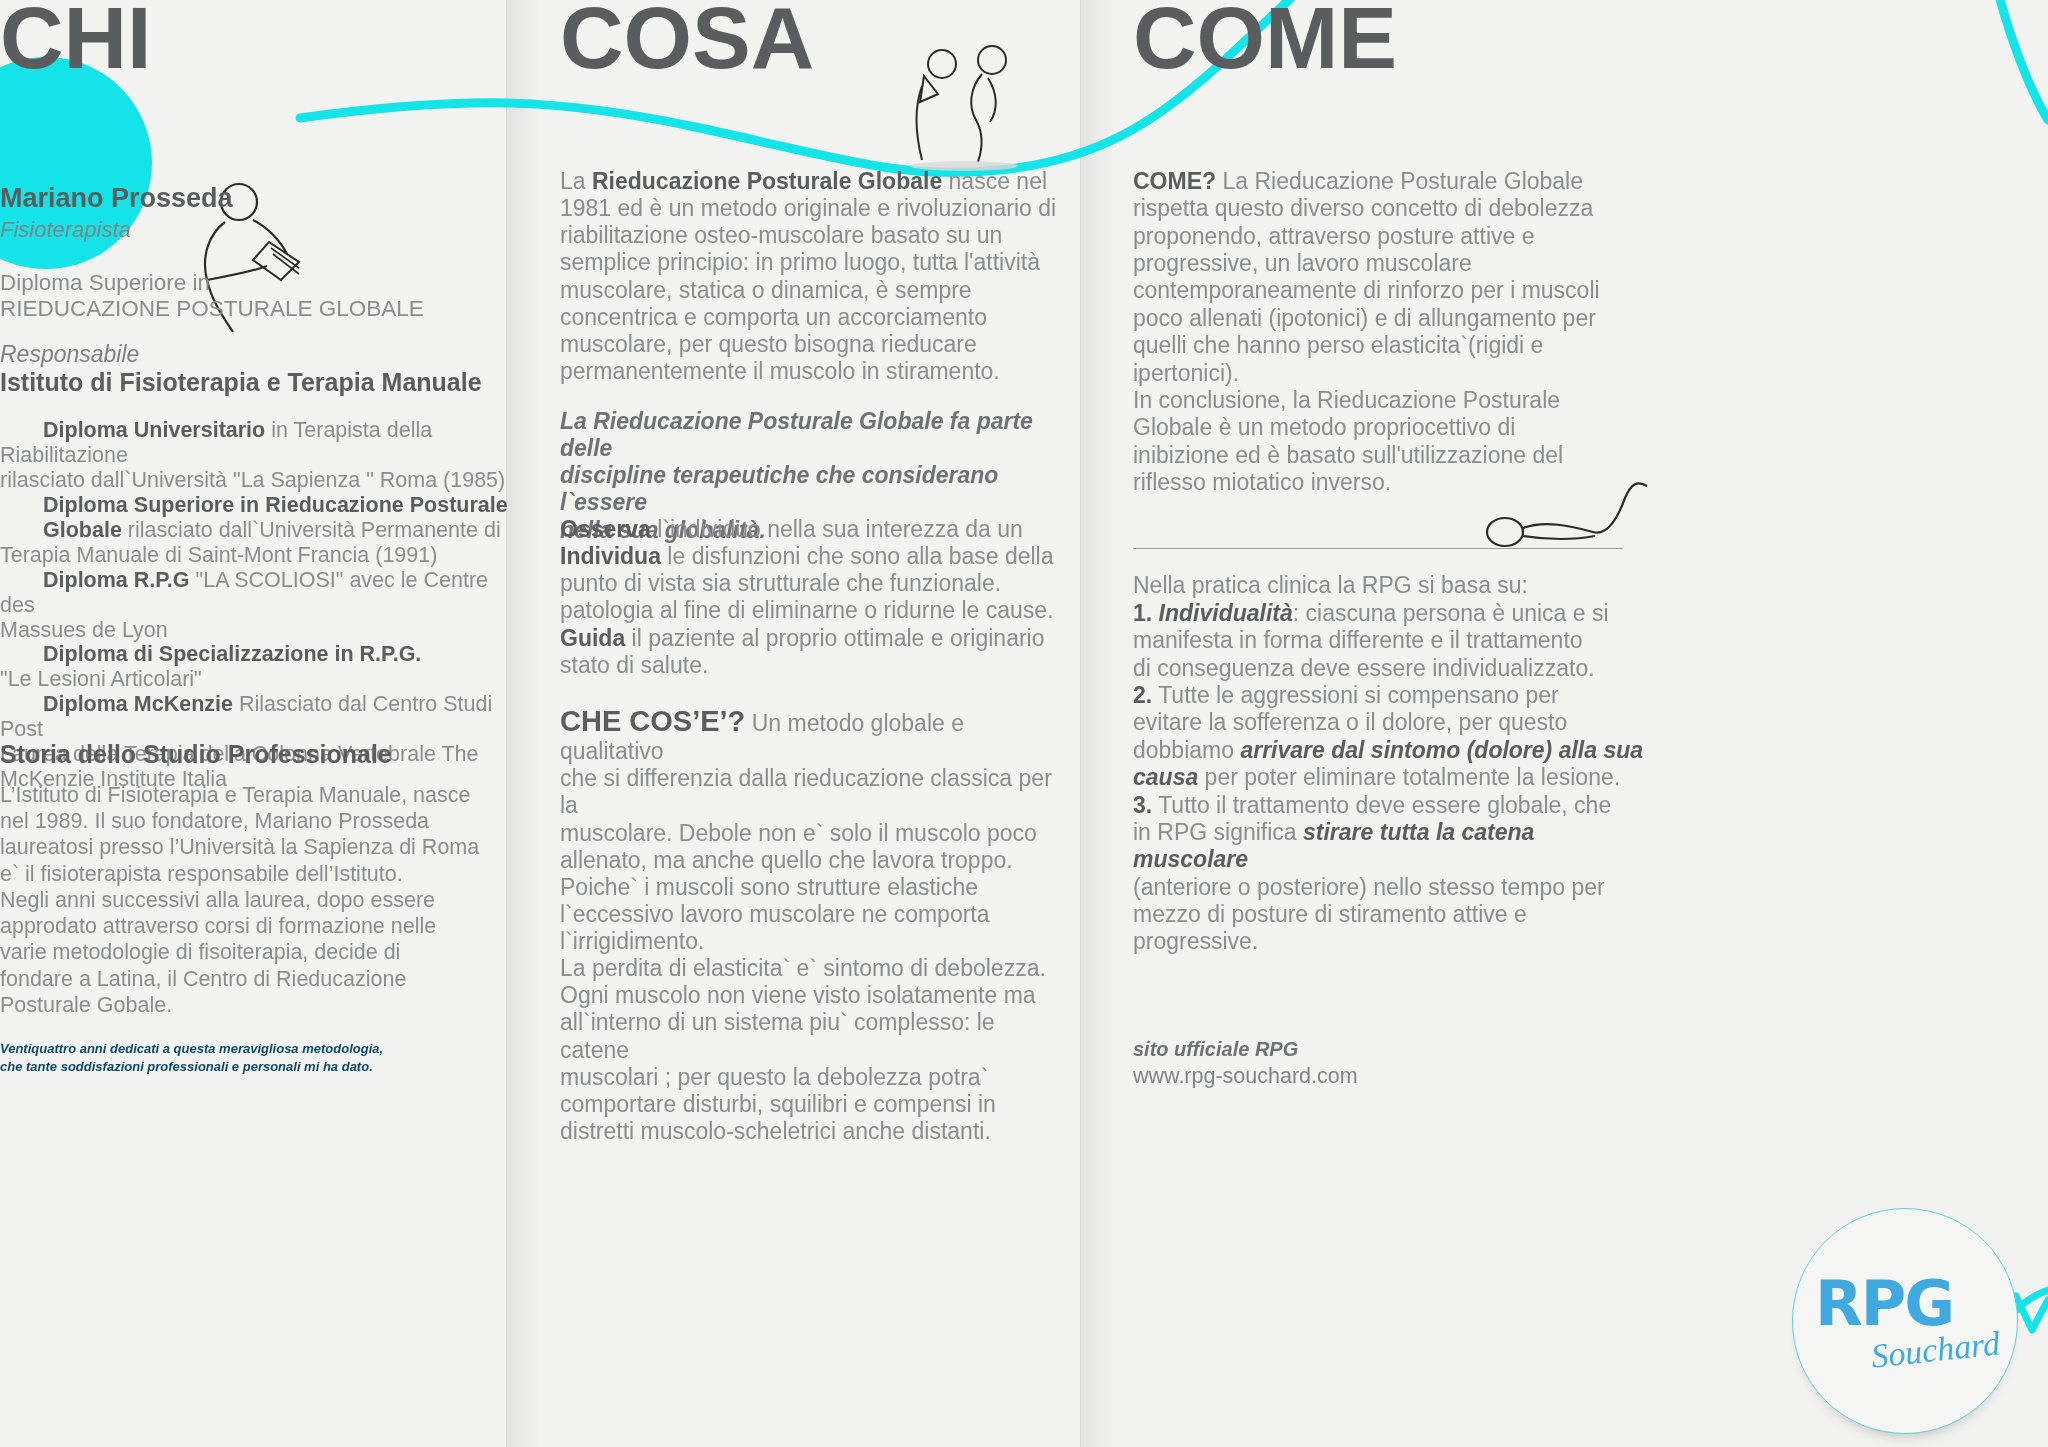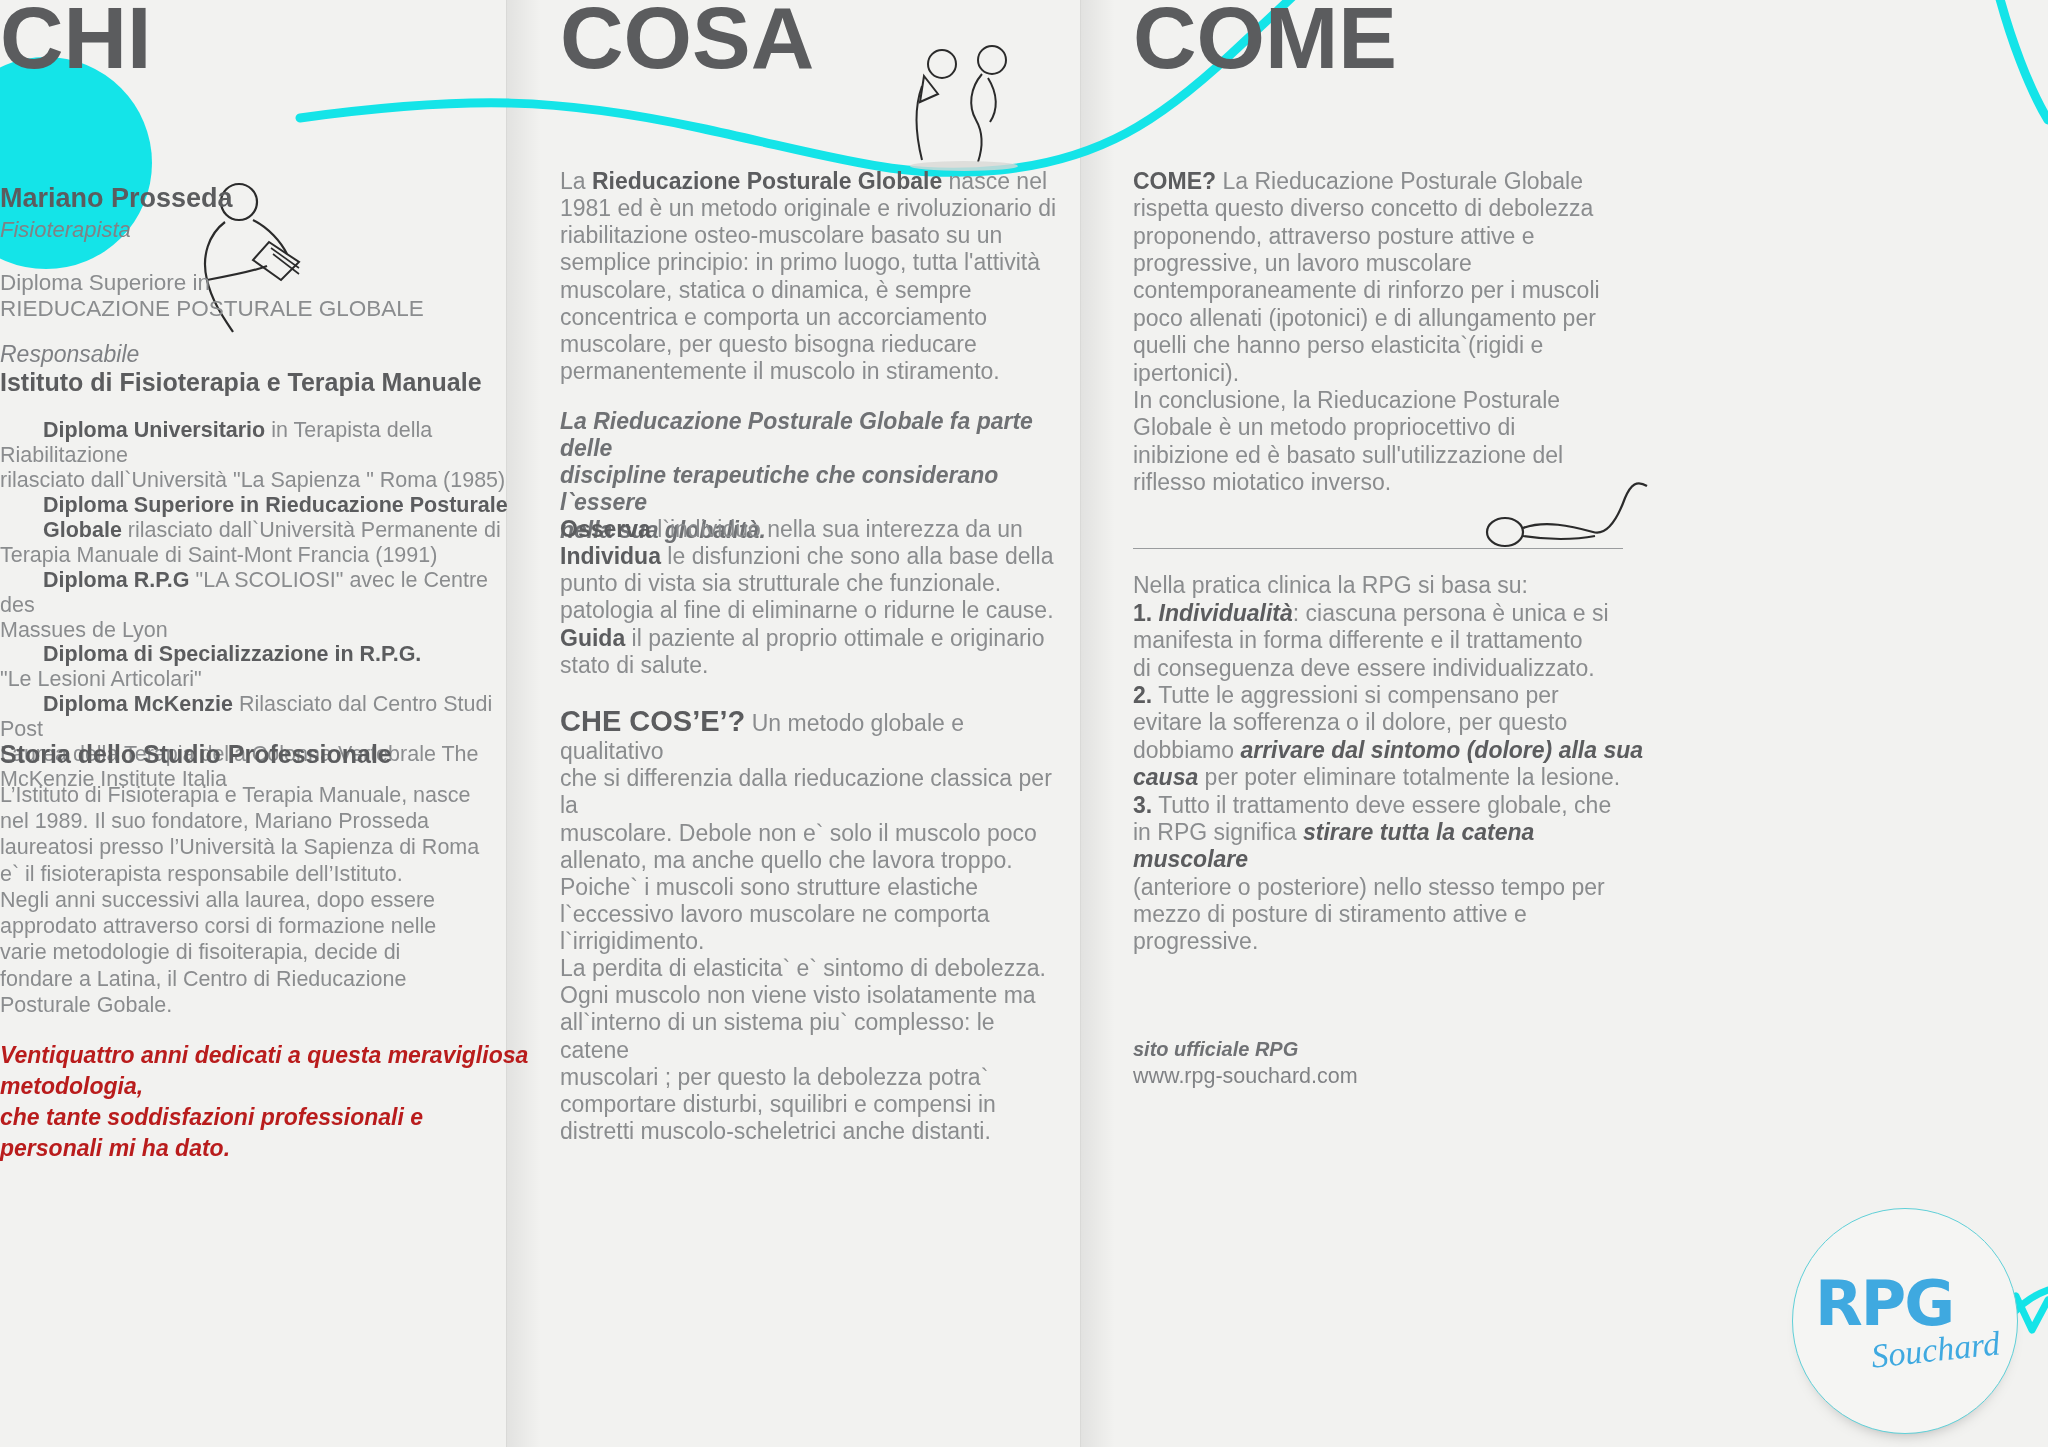--- a/index.html
+++ b/index.html
@@ -137,24 +137,24 @@
     font-weight: 300;
   }
   .para-r b { color: #5b5c5e; font-weight: bold; }
   .para-r .bi { color: #5b5c5e; font-weight: bold; font-style: italic; }
   .big-q {
     font-size: 29px;
     font-weight: bold;
     color: #5b5c5e;
   }
   .foot-it {
-    font-size: 23px;
+    font-size: 13px;
     font-style: italic;
     line-height: 1.35;
-    color: #b91c1c;
+    color: #0c4a6e;
     font-weight: 600;
   }
   .site-it {
     font-size: 20px;
     font-style: italic;
     color: #6f7174;
     font-weight: 600;
   }
   .site-url {
     font-size: 21.5px;

